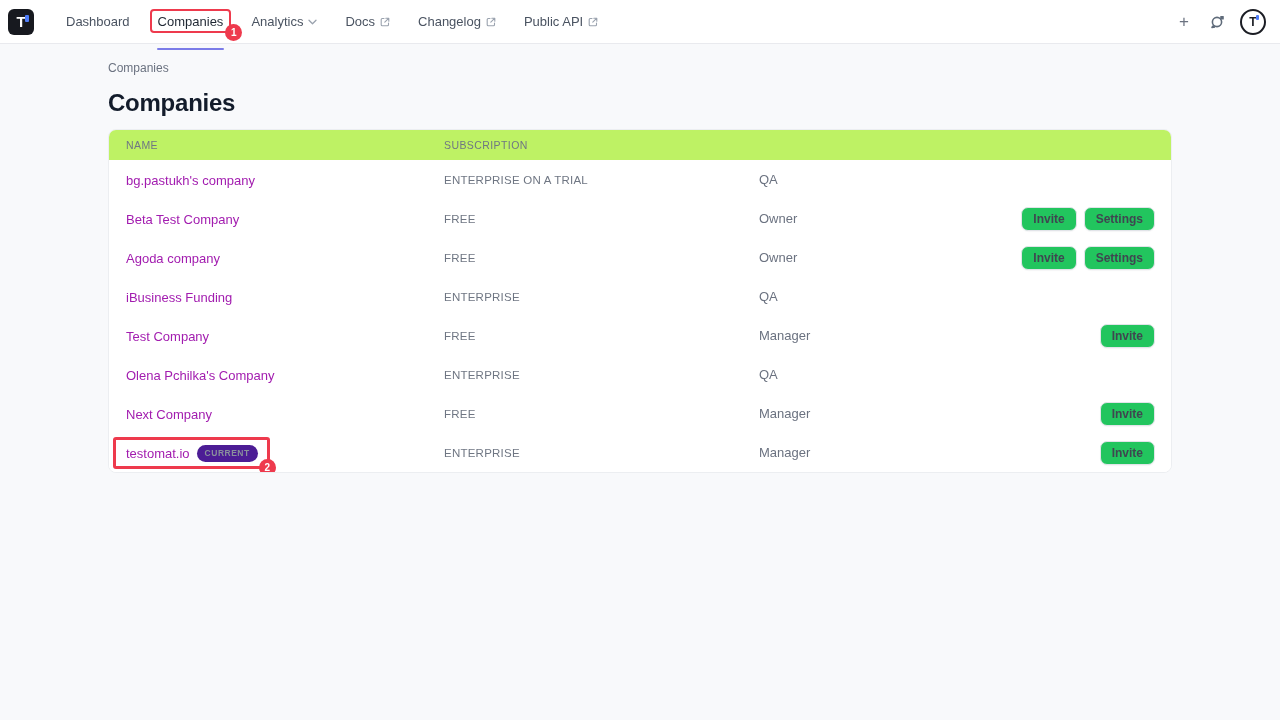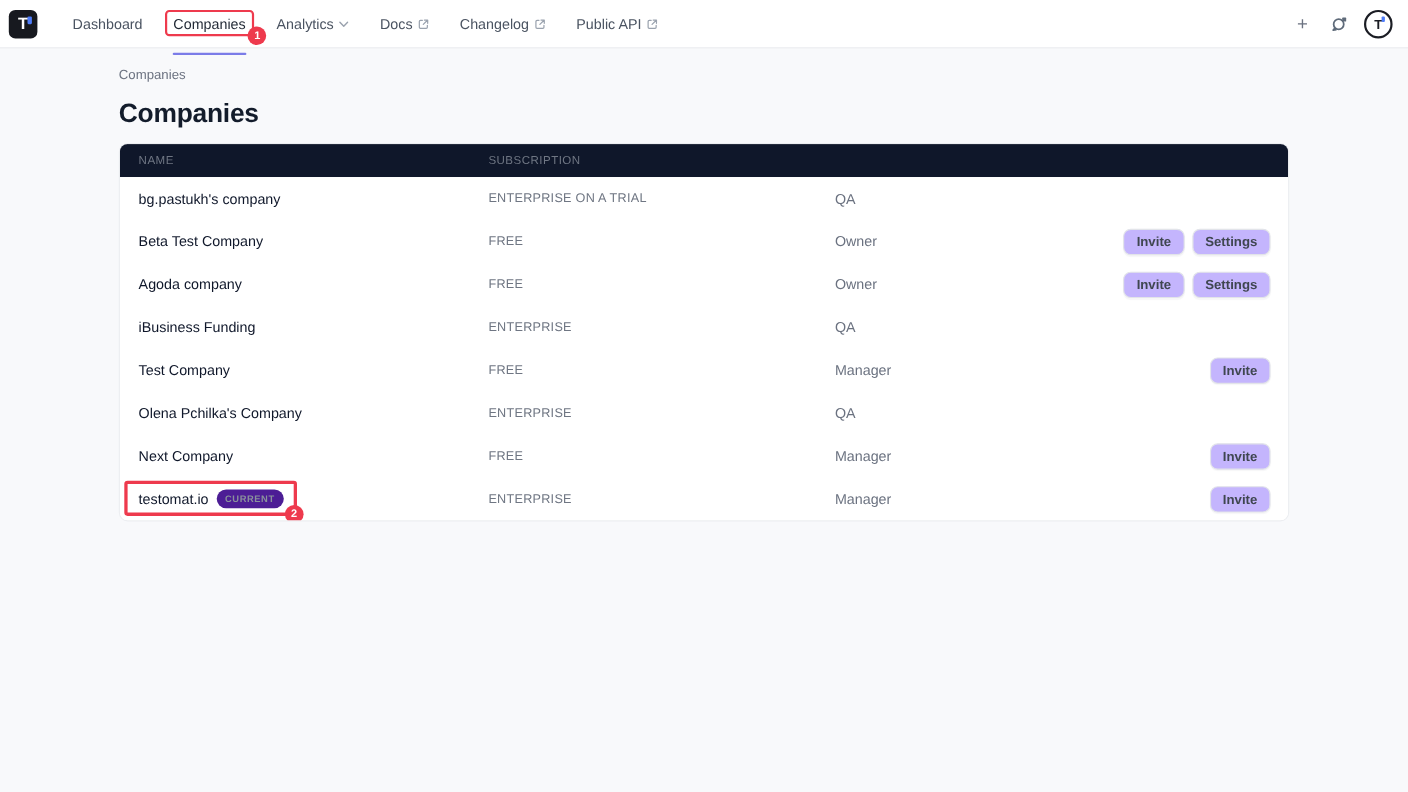--- a/index.html
+++ b/index.html
@@ -121,32 +121,32 @@
     overflow:hidden;
   }
   .thead, .trow {
     display:grid;
     grid-template-columns:318px 315px 1fr auto;
     align-items:center;
     padding:0 16px 0 17px;
   }
   .thead {
     height:30px;
-    background:#0f172a;
+    background:#bef264;
     font-size:10.5px;
     font-weight:500;
     letter-spacing:0.04em;
     color:#6f7683;
   }
   .trow { height:39px; background:#ffffff; }
   .name-wrap { position:relative; display:inline-flex; align-items:center; gap:7px; }
   .company-link {
     font-size:13px;
     font-weight:500;
-    color:#0f172a;
+    color:#a21caf;
     text-decoration:none;
     cursor:pointer;
     white-space:nowrap;
   }
   .current-badge {
     background:#4c1d95;
     color:#8a919c;
     font-size:8.5px;
     font-weight:600;
     letter-spacing:0.06em;
@@ -158,21 +158,21 @@
   .row-anno .anno-badge { right:-9px; bottom:-10px; }
   .sub-cell {
     font-size:11.5px;
     color:#6f7683;
     letter-spacing:0.02em;
     white-space:nowrap;
   }
   .role-cell { font-size:13px; color:#6b7280; }
   .actions-cell { display:flex; gap:7px; justify-content:flex-end; }
   .btn {
-    background:#c4b5fd;
+    background:#22c55e;
     border:1px solid #e2e4e9;
     border-radius:7px;
     padding:4px 11px;
     font-size:12px;
     font-weight:600;
     color:#3f4650;
     font-family:"Liberation Sans", sans-serif;
     cursor:pointer;
     box-shadow:0 1px 1px rgba(16,24,40,0.04);
     white-space:nowrap;

